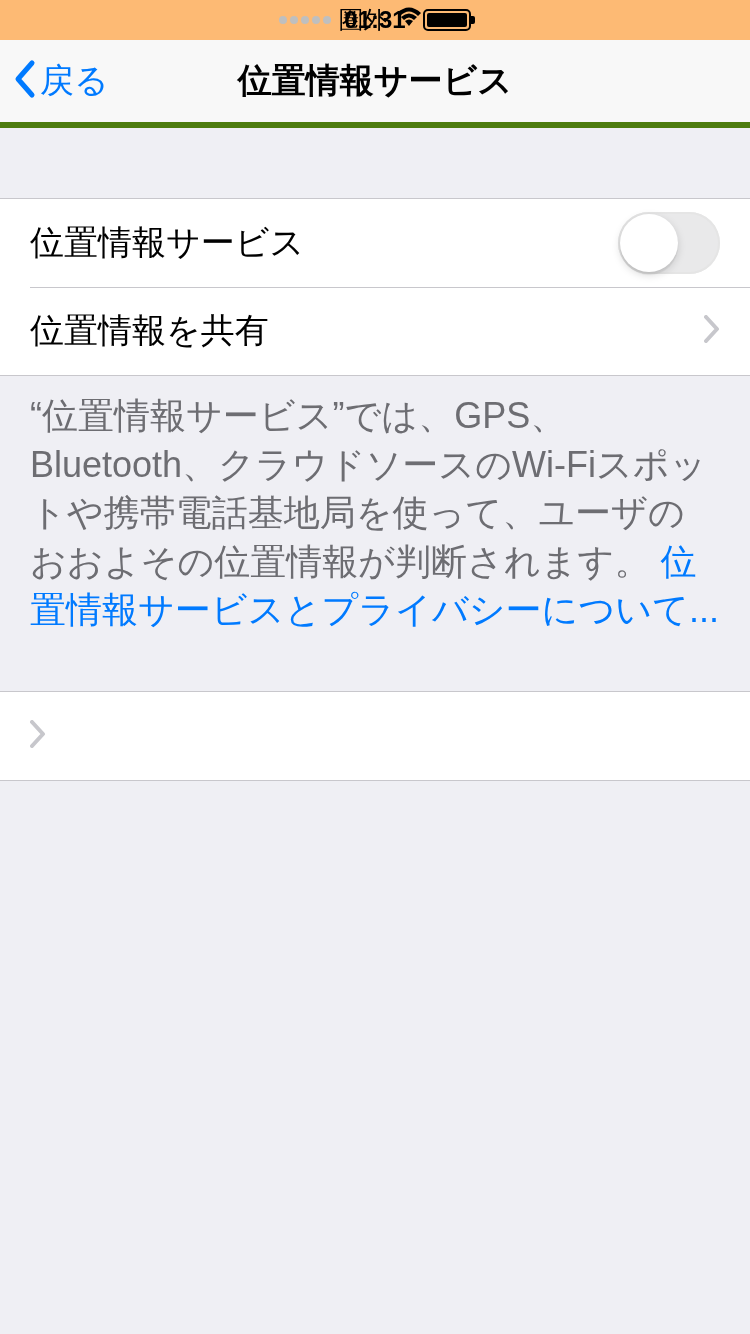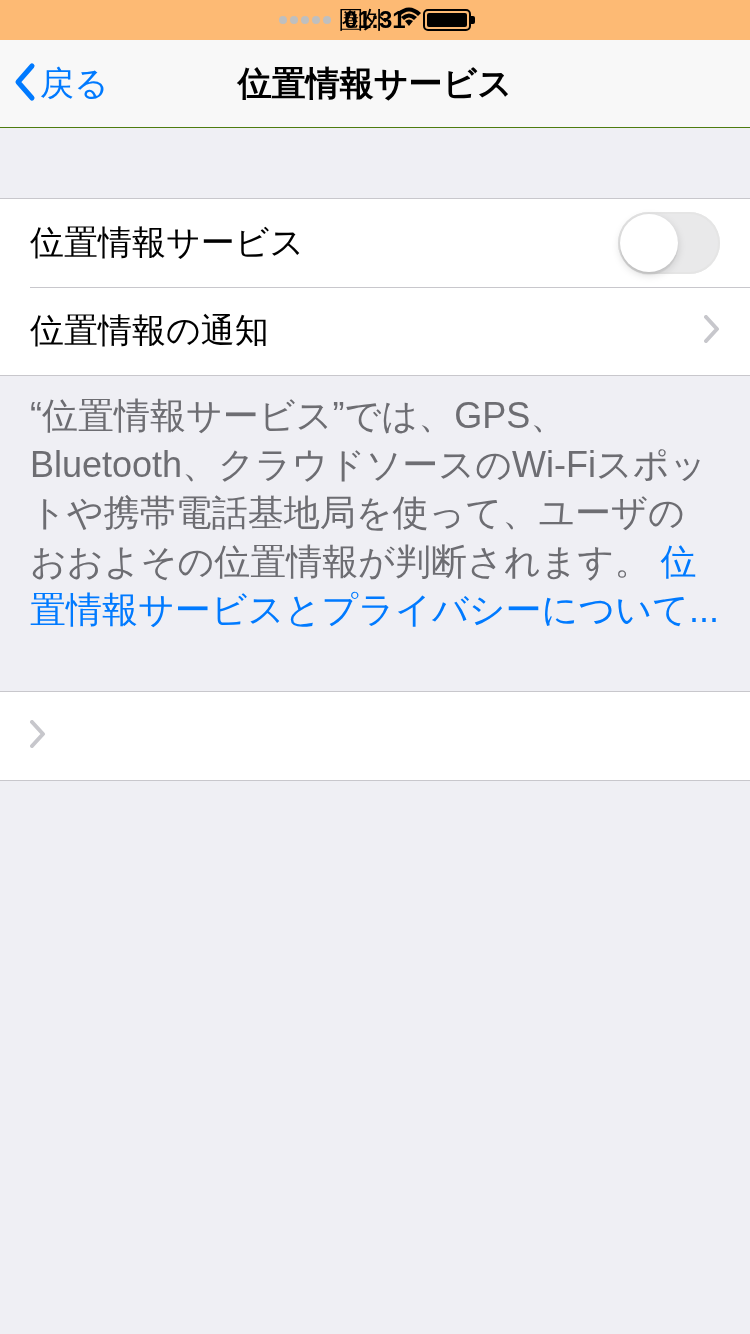--- a/index.html
+++ b/index.html
@@ -77,21 +77,21 @@
     }
     .battery-fill {
       width: 100%;
       height: 100%;
       background: #000;
       border-radius: 2px;
     }
     .nav-bar {
       height: 88px;
       background: #F8F8F8;
-      border-bottom: 1px solid #4d7c0f;
+      border-bottom: 6px solid #4d7c0f;
       display: flex;
       align-items: center;
       position: relative;
       padding: 0 12px;
     }
     .back-button {
       display: flex;
       align-items: center;
       color: #007AFF;
       gap: 4px;
@@ -211,21 +211,21 @@
   <div class="group-spacer"></div>
 
   <div class="group">
     <div class="cell">
       <span>位置情報サービス</span>
       <div class="switch">
         <div class="switch-knob"></div>
       </div>
     </div>
     <div class="cell">
-      <span>位置情報の通知</span>
+      <span>位置情報を共有</span>
       <span class="chevron-right">
         <svg width="16" height="28" viewBox="0 0 16 28">
           <polyline points="2,2 13,14 2,26" fill="none" stroke="#c7c7cc" stroke-width="4" stroke-linecap="round" stroke-linejoin="round"></polyline>
         </svg>
       </span>
     </div>
   </div>
 
   <div class="footer-text">
     <span>“位置情報サービス”では、GPS、Bluetooth、クラウドソースのWi-Fiスポットや携帯電話基地局を使って、ユーザのおおよその位置情報が判断されます。 </span><span class="link">位置情報サービスとプライバシーについて...</span>

